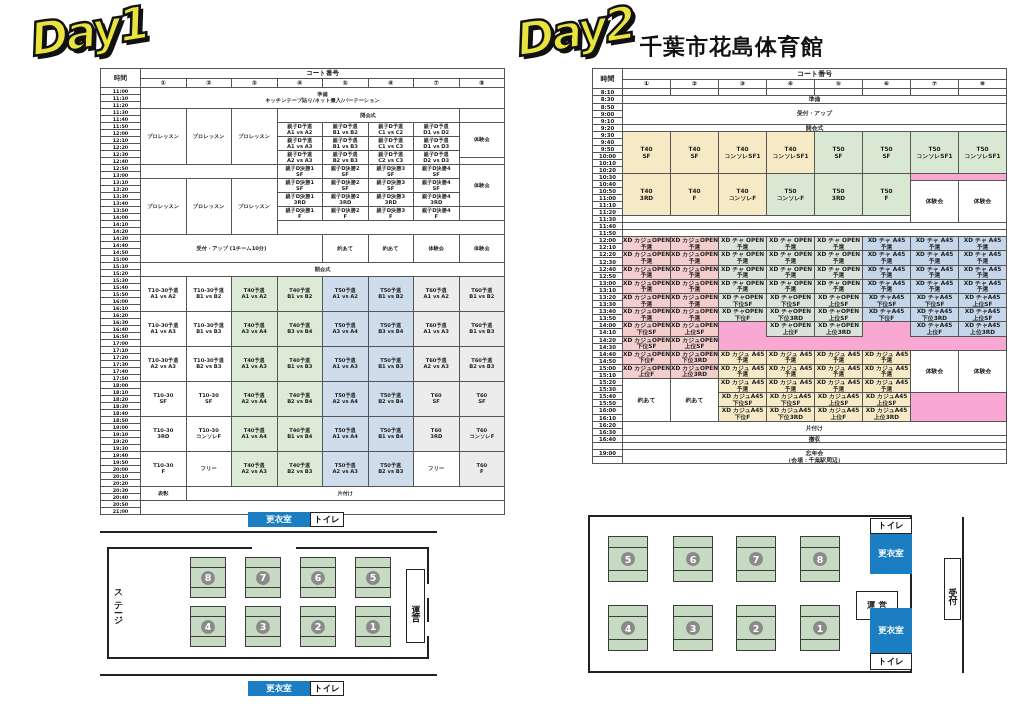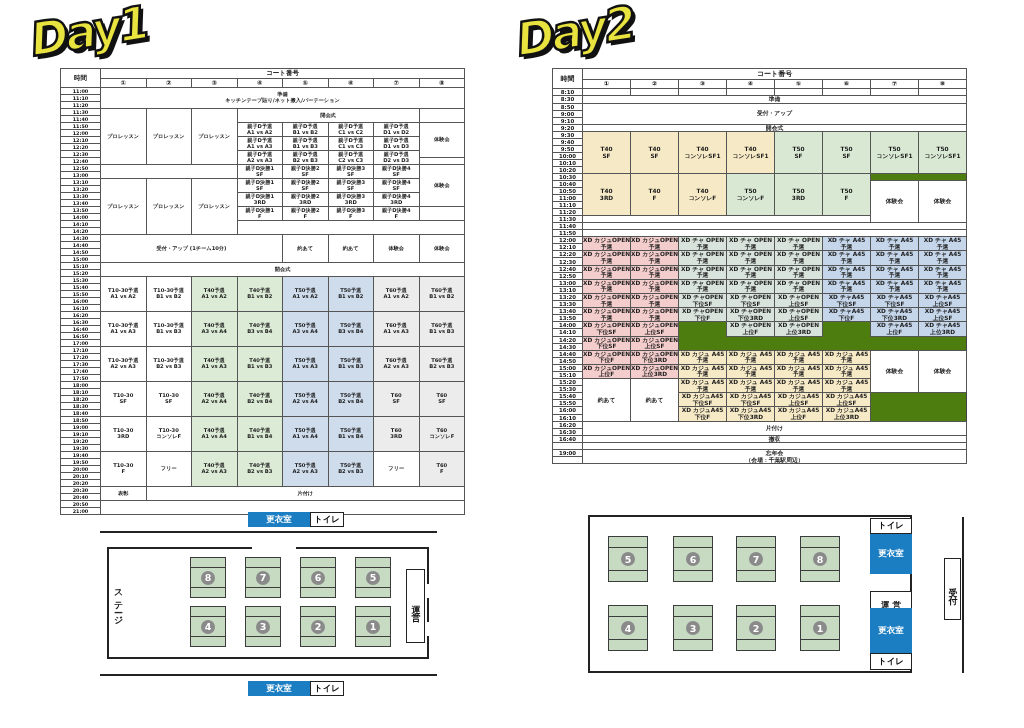--- a/index.html
+++ b/index.html
@@ -11,21 +11,21 @@
   .daylogo{position:absolute;font-family:"DejaVu Sans",sans-serif;font-style:italic;font-weight:bold;
     font-size:46px;color:#e9e340;-webkit-text-stroke:2.5px #111;text-shadow:3px 4px 0 #111,1px 1px 0 #111;
     transform:rotate(-9deg);letter-spacing:-3px;z-index:3;line-height:1;}
   #p0 .daylogo{left:30px;top:8px;} #p1 .daylogo{left:4px;top:8px;}
   .venue{position:absolute;margin:0;font-size:22px;font-weight:bold;color:#111;letter-spacing:1px;z-index:2;}
   #p0 .venue{left:146px;top:28px;} #p1 .venue{left:128px;top:32px;}
 
   .tablehost{position:absolute;top:68px;z-index:1;}
   #p0 .tablehost{left:60px;} #p1 .tablehost{left:40px;}
 
-  table.sched{border-collapse:collapse;table-layout:fixed;background:#4d7c0f;border:1.2px solid #444;}
+  table.sched{border-collapse:collapse;table-layout:fixed;background:#f9a8d4;border:1.2px solid #444;margin-left:40px;}
   .sched th,.sched td{padding:0;overflow:hidden;text-align:center;vertical-align:middle;box-sizing:border-box;}
   .sched th{border:0.7px solid #555;font-weight:bold;background:#fff;}
   .sched td.tm{border:0.7px solid #555;font-weight:bold;background:#fff;color:#111;}
   .sched td.fc{border:0.7px solid #555;font-weight:bold;color:#1a1a1a;}
   .sched td.emp{border:none;background:transparent;}
   .ln{white-space:nowrap;}
   .day1t{width:404px;} .day1t col.c-time{width:40px;} .day1t col.c-court{width:45.5px;}
   .day1t th{font-size:6.5px;height:8px;}
   .day1t td.tm{font-size:4.9px;}
   .day1t td.fc{font-size:5.2px;line-height:5.9px;}
@@ -723,20 +723,21 @@
           <div class="b3"></div>
         </div>
         <div class="mi mvbox" style="left: 406px; top: 569px; width: 19px; height: 74px;">運営</div>
         <div class="mi mhline" style="left: 100px; top: 674px; width: 337px;"></div>
         <div class="mi mbox blue" style="left: 248px; top: 681px; width: 62px; height: 15px; background: rgb(27, 126, 194);">更衣室</div>
         <div class="mi mbox white" style="left: 310px; top: 681px; width: 34px; height: 15px;">トイレ</div>
       </div>
   </section>
   <section class="page" id="p1">
     <div class="daylogo">Day2</div>
+    <h1 class="venue">千葉市花島体育館</h1>
     <div class="tablehost">
         <table class="sched day2t">
           <colgroup>
             <col class="c-time">
             <col class="c-court">
             <col class="c-court">
             <col class="c-court">
             <col class="c-court">
             <col class="c-court">
             <col class="c-court">
@@ -1450,20 +1451,20 @@
         </div>
         <div class="mi court" style="left: 288px; top: 605px; width: 40px; height: 46px;">
           <div class="b1"></div>
           <div class="b2">
             <div class="cnum">1</div>
           </div>
           <div class="b3"></div>
         </div>
         <div class="mi mbox white" style="left: 358px; top: 518px; width: 42px; height: 16px;">トイレ</div>
         <div class="mi mbox blue" style="left: 358px; top: 534px; width: 42px; height: 40px; background: rgb(27, 126, 194);">更衣室</div>
-        <div class="mi mbox white" style="left: 358px; top: 591px; width: 42px; height: 29px;">運 営</div>
+        <div class="mi mbox white" style="left: 344px; top: 591px; width: 42px; height: 29px;">運 営</div>
         <div class="mi mbox blue" style="left: 358px; top: 608px; width: 42px; height: 45px; background: rgb(27, 126, 194);">更衣室</div>
         <div class="mi mbox white" style="left: 358px; top: 653px; width: 42px; height: 17px;">トイレ</div>
         <div class="mi mvbox" style="left: 432px; top: 558px; width: 17px; height: 62px;">受付</div>
         <div class="mi mvline" style="left: 450px; top: 517px; height: 156px;"></div>
       </div>
   </section>
 </div>
 
 </body></html>

